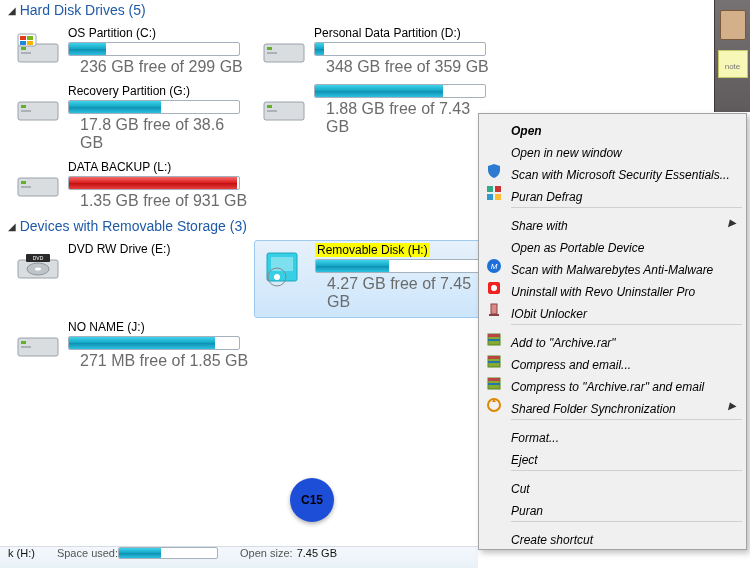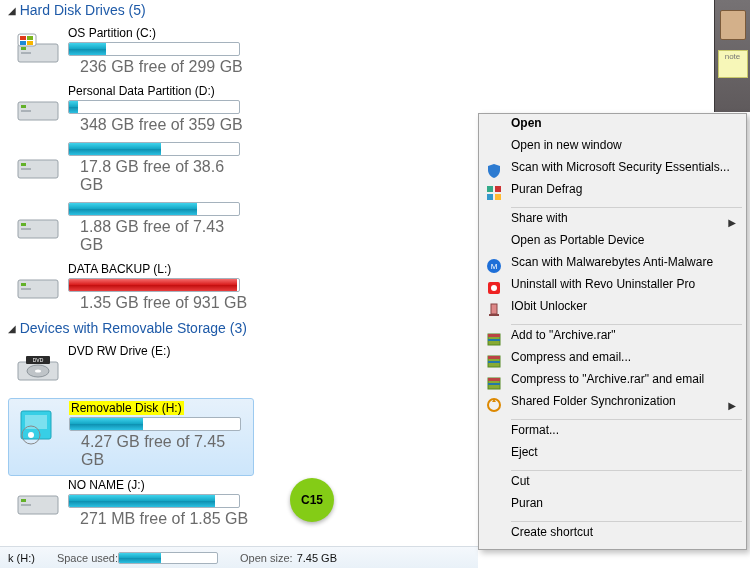--- a/index.html
+++ b/index.html
@@ -23,21 +23,20 @@
     gap: 4px;
     cursor: default;
   }
   .section-header .tri {
     color: #333;
     font-size: 10px;
   }
   .drives {
     display: flex;
     flex-wrap: wrap;
-    flex-direction: column;
   }
   .drive {
     width: 246px;
     display: flex;
     align-items: flex-start;
     padding: 2px 4px 6px 6px;
     border-radius: 3px;
   }
   .drive.selected {
     background: linear-gradient(#e6f1fb, #cde6fb);
@@ -89,60 +88,60 @@
   .statusbar {
     position: absolute;
     left: 0; bottom: 0;
     height: 22px;
     width: 478px;
     border-top: 1px solid #d6dde4;
     background: linear-gradient(#f4f8fc,#e9f1f8);
     font-size: 11px;
     color: #555;
     display: flex;
-    align-items: center;
     padding-left: 4px;
   }
   .statusbar .k { color:#555; }
   .statusbar .v { color:#111; margin-right: 22px; margin-left:4px; }
   .statusbar .sbar {
     width: 100px; height: 12px; border:1px solid #a5b2bd; border-radius:2px;
     background:#fff; margin-right: 22px; position:relative; overflow:hidden;
   }
   .statusbar .sbar .f { height:100%; background: linear-gradient(#3fd3ec,#13a5c4 50%,#0d8fb0 51%,#2cc1e2);}
 
   .green-badge {
     position:absolute;
     left: 290px; top: 478px;
     width: 44px; height:44px; border-radius:50%;
-    background:#84cc16;
+    background:#1d4ed8;
     display:flex;align-items:center;justify-content:center;
     color:#000; font-weight:bold;
     box-shadow: 0 2px 4px rgba(0,0,0,.3);
   }
 
   .context-menu {
     position: absolute;
     top: 113px;
     left: 478px;
     width: 269px;
     background: #f0f0f0;
     border: 1px solid #a3a3a3;
     box-shadow: 3px 3px 6px rgba(0,0,0,.25);
     padding: 2px;
     font-size: 12px;
   }
   .context-menu .item {
     height: 22px;
     display: flex;
-    align-items: flex-start;
+    align-items: flex-end;
     padding-left: 30px;
     position: relative;
     color: #000;
     white-space: nowrap;
+    font-style: italic;
   }
   .context-menu .item.bold { font-weight: bold; }
   .context-menu .sep {
     height: 1px;
     background: #d0d0d0;
     margin: 3px 2px 3px 30px;
   }
   .context-menu .iconbar {
     position:absolute; left:0; top:0; bottom:0; width:26px;
     display:flex; align-items:center; justify-content:center;
@@ -155,21 +154,21 @@
   
   .svg-drive rect.body { fill:#d9dde0; stroke:#9aa3aa; }
   
   .side-desktop {
     position:absolute; right:0; top:0; width:36px; height:112px;
     background: linear-gradient(#767274,#5f5a5c);
     border-left: 1px solid #3b3839;
     display:flex; flex-direction:column; align-items:center; gap:10px; padding-top:10px;
   }
   .side-desktop .blob { width:26px; height:30px; background:#d3b08a; border:1px solid #7a5a3a; border-radius:2px;}
-  .side-desktop .note { width:30px; height:28px; background:#f7f7b8; border:1px solid #c8c86a; font-size:8px; color:#777; display:flex;align-items:flex-end;justify-content:center; padding-bottom:16px;}
+  .side-desktop .note { width:30px; height:28px; background:#f7f7b8; border:1px solid #c8c86a; font-size:8px; color:#777; display:flex;align-items:flex-end;justify-content:center; padding-bottom:6px;}
 </style>
 </head>
 <body>
 
 <div class="main">
   <div class="section-header">
     <span class="tri">◢</span>
     <span>Hard Disk Drives (5)</span>
   </div>
 
@@ -215,20 +214,21 @@
       <div class="drive">
       <div class="iconwrap">
           <svg width="44" height="40" viewBox="0 0 44 40" class="svg-drive">
     <rect class="body" x="2" y="14" width="40" height="18" rx="2"></rect>
     <rect x="5" y="17" width="5" height="3" fill="#63b12a"></rect>
     <rect x="5" y="22" width="10" height="2" fill="#aab1b7"></rect>
 
   </svg>
         </div>
       <div class="info">
+        <div class="drive-name"><span>Recovery Partition (G:)</span></div>
         <div class="bar">
             <div class="fill " style="width:54%"></div>
           </div>
         <div class="drive-free">17.8 GB free of 38.6 GB</div>
       </div>
       </div>
       <div class="drive">
       <div class="iconwrap">
           <svg width="44" height="40" viewBox="0 0 44 40" class="svg-drive">
     <rect class="body" x="2" y="14" width="40" height="18" rx="2"></rect>

